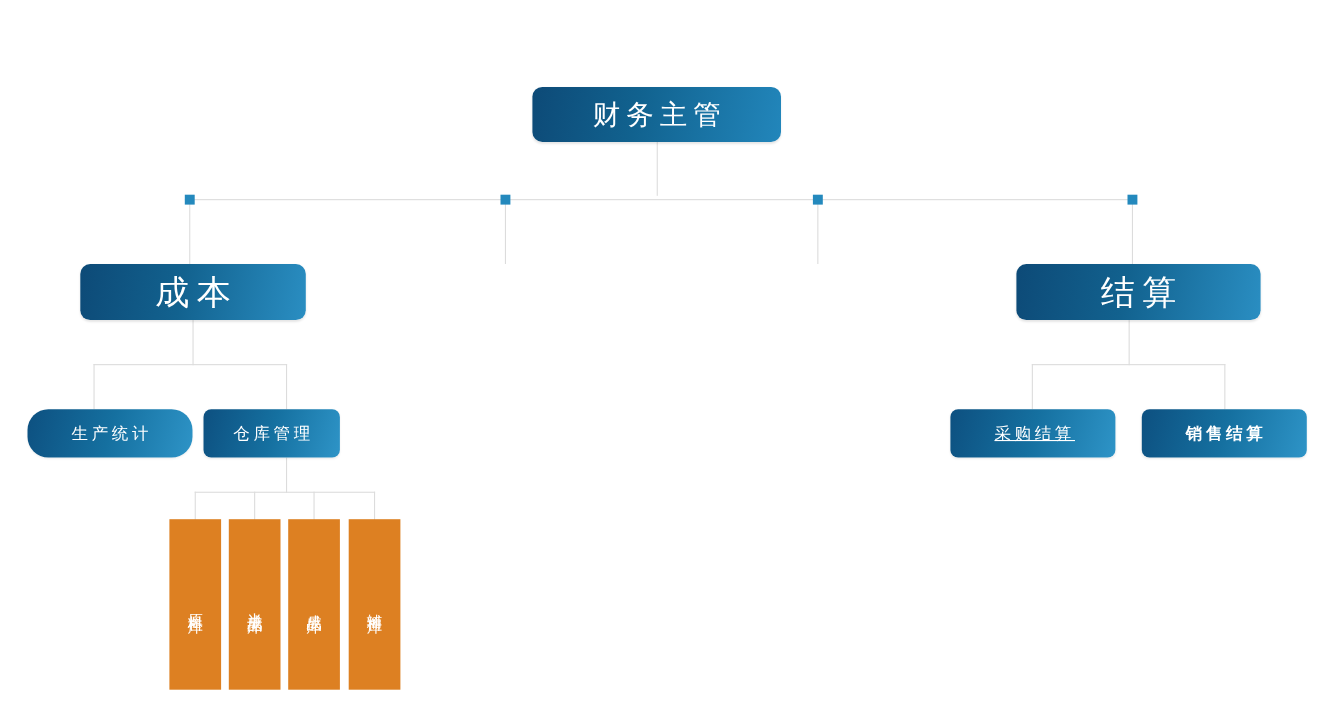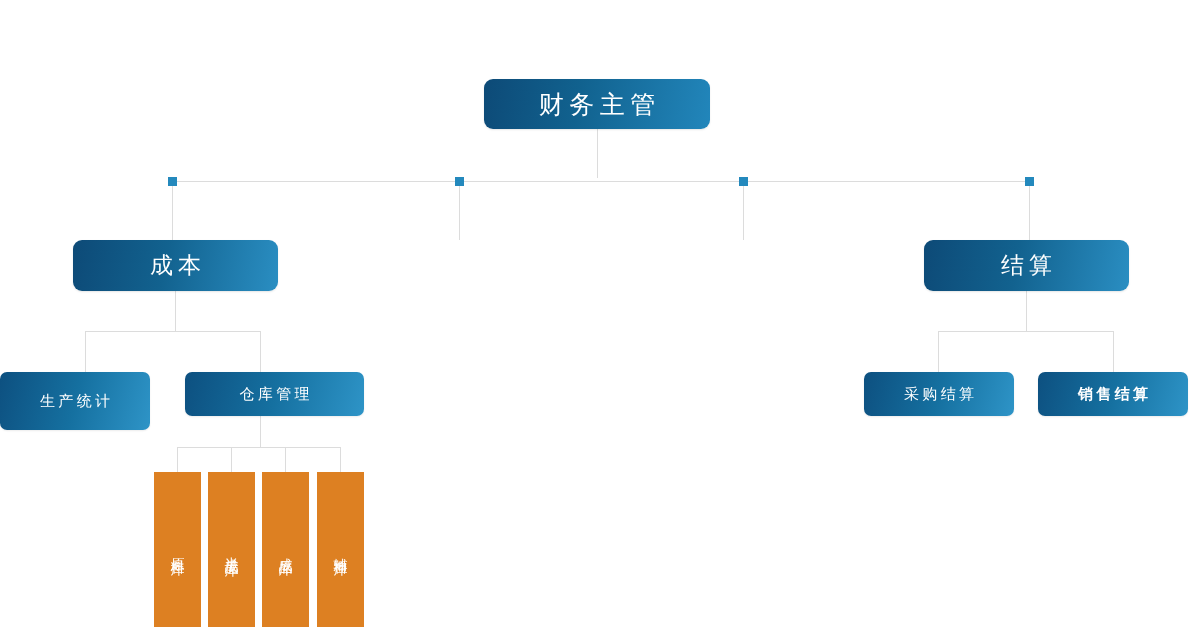--- a/index.html
+++ b/index.html
@@ -51,21 +51,21 @@
     border-radius: 9px;
     background: linear-gradient(100deg, #0d4a77 0%, #11628f 42%, #2286bb 100%);
     font-size: 25px;
     box-shadow: 0 1px 2px rgba(0,0,0,0.10);
   }
 
   
   .lvl1 {
     border-radius: 9px;
     background: linear-gradient(100deg, #0d4a77 0%, #12628f 45%, #2a8ec2 100%);
-    font-size: 23px;
+    font-size: 31px;
     box-shadow: 0 1px 2px rgba(0,0,0,0.10);
   }
 
   
   .lvl2 {
     border-radius: 7px;
     background: linear-gradient(105deg, #0d5080 0%, #1570a0 50%, #2e94c7 100%);
     font-size: 15px;
     box-shadow: 0 1px 2px rgba(0,0,0,0.08);
   }
@@ -128,33 +128,33 @@
   <div class="node lvl0" style="left:484px; top:53px; width:226px; height:50px;">
     <span class="node-label">财务主管</span>
   </div>
 
   <div class="node lvl1" style="left:73px; top:214px; width:205px; height:51px;">
     <span class="node-label">成本</span>
   </div>
 
 
 
-  <div class="node lvl1" style="left:924px; top:214px; width:205px; height:51px;">
+  <div class="node lvl1" style="left:924px; top:214px; width:222px; height:51px;">
     <span class="node-label">结算</span>
   </div>
 
-  <div class="node lvl2" style="left:0; top:346px; width:150px; height:58px;">
+  <div class="node lvl2" style="left:25px; top:346px; width:150px; height:44px;border-radius:19px;">
     <span class="node-label">生产统计</span>
   </div>
 
-  <div class="node lvl2" style="left:185px; top:346px; width:179px; height:44px;">
+  <div class="node lvl2" style="left:185px; top:346px; width:124px; height:44px;">
     <span class="node-label">仓库管理</span>
   </div>
 
-  <div class="node lvl2" style="left:864px; top:346px; width:150px; height:44px;">
+  <div class="node lvl2" style="left:864px; top:346px; width:150px; height:44px;text-decoration:underline;">
     <span class="node-label">采购结算</span>
   </div>
 
   <div class="node lvl2" style="left:1038px; top:346px; width:150px; height:44px;font-weight:bold;">
     <span class="node-label">销售结算</span>
   </div>
 
   <div class="node lvl3" style="left:154px; top:446px; width:47px; height:155px;">
     <span class="node-label">原料库</span>
   </div>

